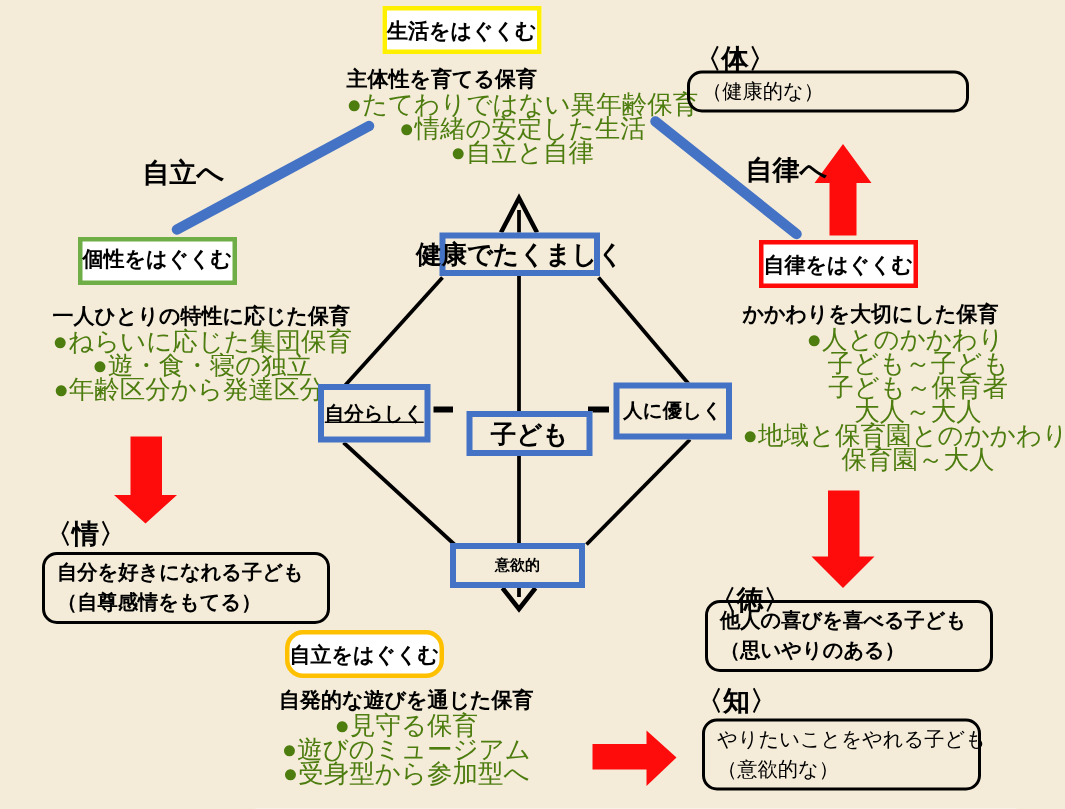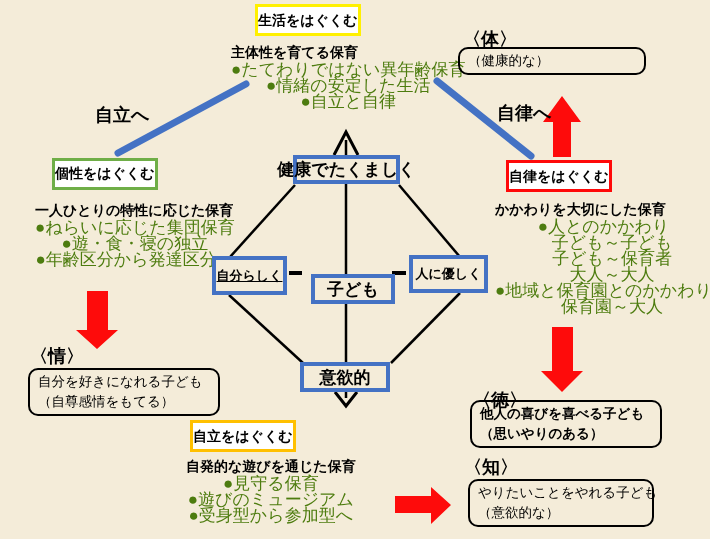--- a/index.html
+++ b/index.html
@@ -80,30 +80,30 @@
   <div class="care" style="left:35px; top:202px;">
     <div class="care-title">一人ひとりの特性に応じた保育</div>
     <div class="care-lines">
         <div>●ねらいに応じた集団保育</div>
         <div>●遊・食・寝の独立</div>
         <div>●年齢区分から発達区分へ</div>
       </div>
   </div>
 
   <div class="bracket-heading" style="left:30px; top:344px;">〈情〉</div>
-  <div class="outcome" style="left:28px; top:368px; width:172px;">
+  <div class="outcome" style="left:28px; top:368px; width:172px;font-weight:bold;">
       <div>自分を好きになれる子ども</div>
       <div>（自尊感情をもてる）</div>
     </div>
 
   <div class="diamond-box" style="left:293px; top:155px; width:99px; height:21px; font-size:17px;">健康でたくましく</div>
   <div class="diamond-box" style="left:212px; top:256px; width:67px; height:31px; font-size:13px;text-decoration:underline;">自分らしく</div>
   <div class="diamond-box" style="left:311px; top:258px; width:76px; height:22px; font-size:17px;margin-top:16px;">子ども</div>
   <div class="diamond-box" style="left:409px; top:255px; width:71px; height:30px; font-size:13px;text-align:right;">人に優しく</div>
-  <div class="diamond-box" style="left:300px; top:362px; width:82px; height:22px; font-size:17px;">意欲的</div>
+  <div class="diamond-box" style="left:300px; top:362px; width:82px; height:22px; font-size:10px;">意欲的</div>
 
   <div class="badge b-red" style="left:506px; top:160px;">自律をはぐくむ</div>
   <div class="care" style="left:495px; top:201px;">
     <div class="care-title">かかわりを大切にした保育</div>
     <div class="care-lines">
         <div>●人とのかかわり</div>
         <div>　子ども～子ども</div>
         <div>　子ども～保育者</div>
         <div>　大人～大人</div>
         <div>●地域と保育園とのかかわり</div>
@@ -116,21 +116,21 @@
       <div>他人の喜びを喜べる子ども</div>
       <div>（思いやりのある）</div>
     </div>
 
   <div class="bracket-heading" style="left:464px; top:455px;">〈知〉</div>
   <div class="outcome" style="left:468px; top:479px; width:166px;">
       <div>やりたいことをやれる子ども</div>
       <div>（意欲的な）</div>
     </div>
 
-  <div class="badge b-orange" style="left:190px; top:420px;">自立をはぐくむ</div>
+  <div class="badge b-orange" style="left:190px; top:420px;border-radius:12px;">自立をはぐくむ</div>
   <div class="care" style="left:186px; top:458px;">
     <div class="care-title">自発的な遊びを通じた保育</div>
     <div class="care-lines">
         <div>●見守る保育</div>
         <div>●遊びのミュージアム</div>
         <div>●受身型から参加型へ</div>
       </div>
   </div>
 
 </div>

